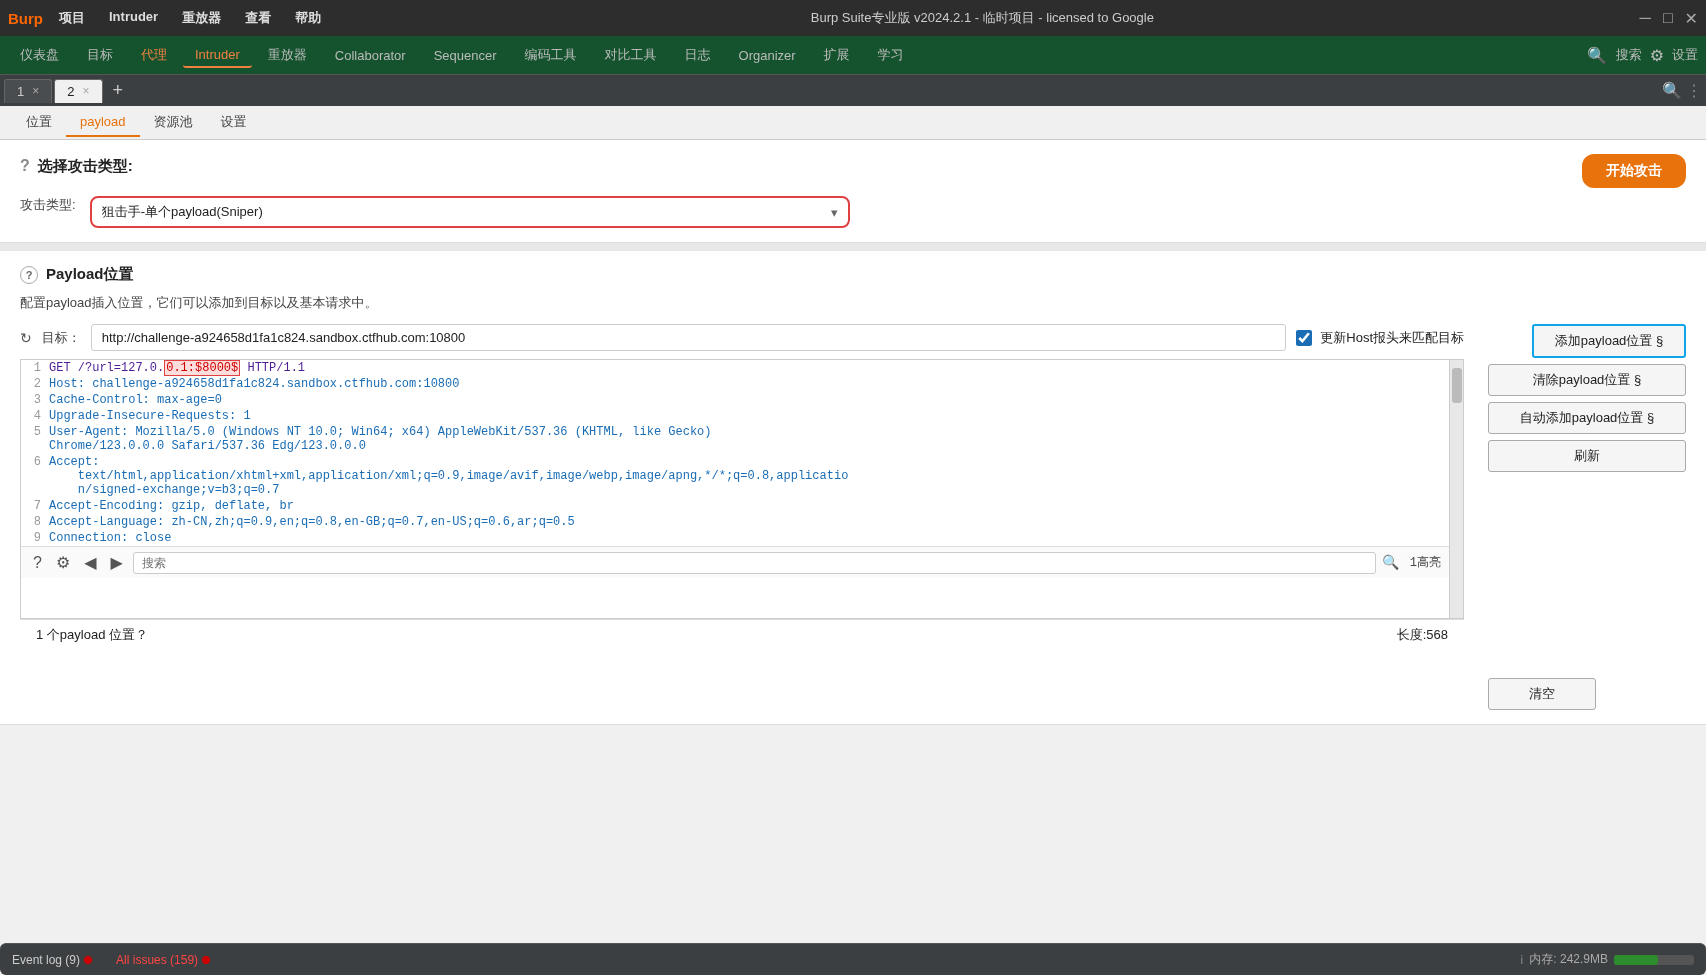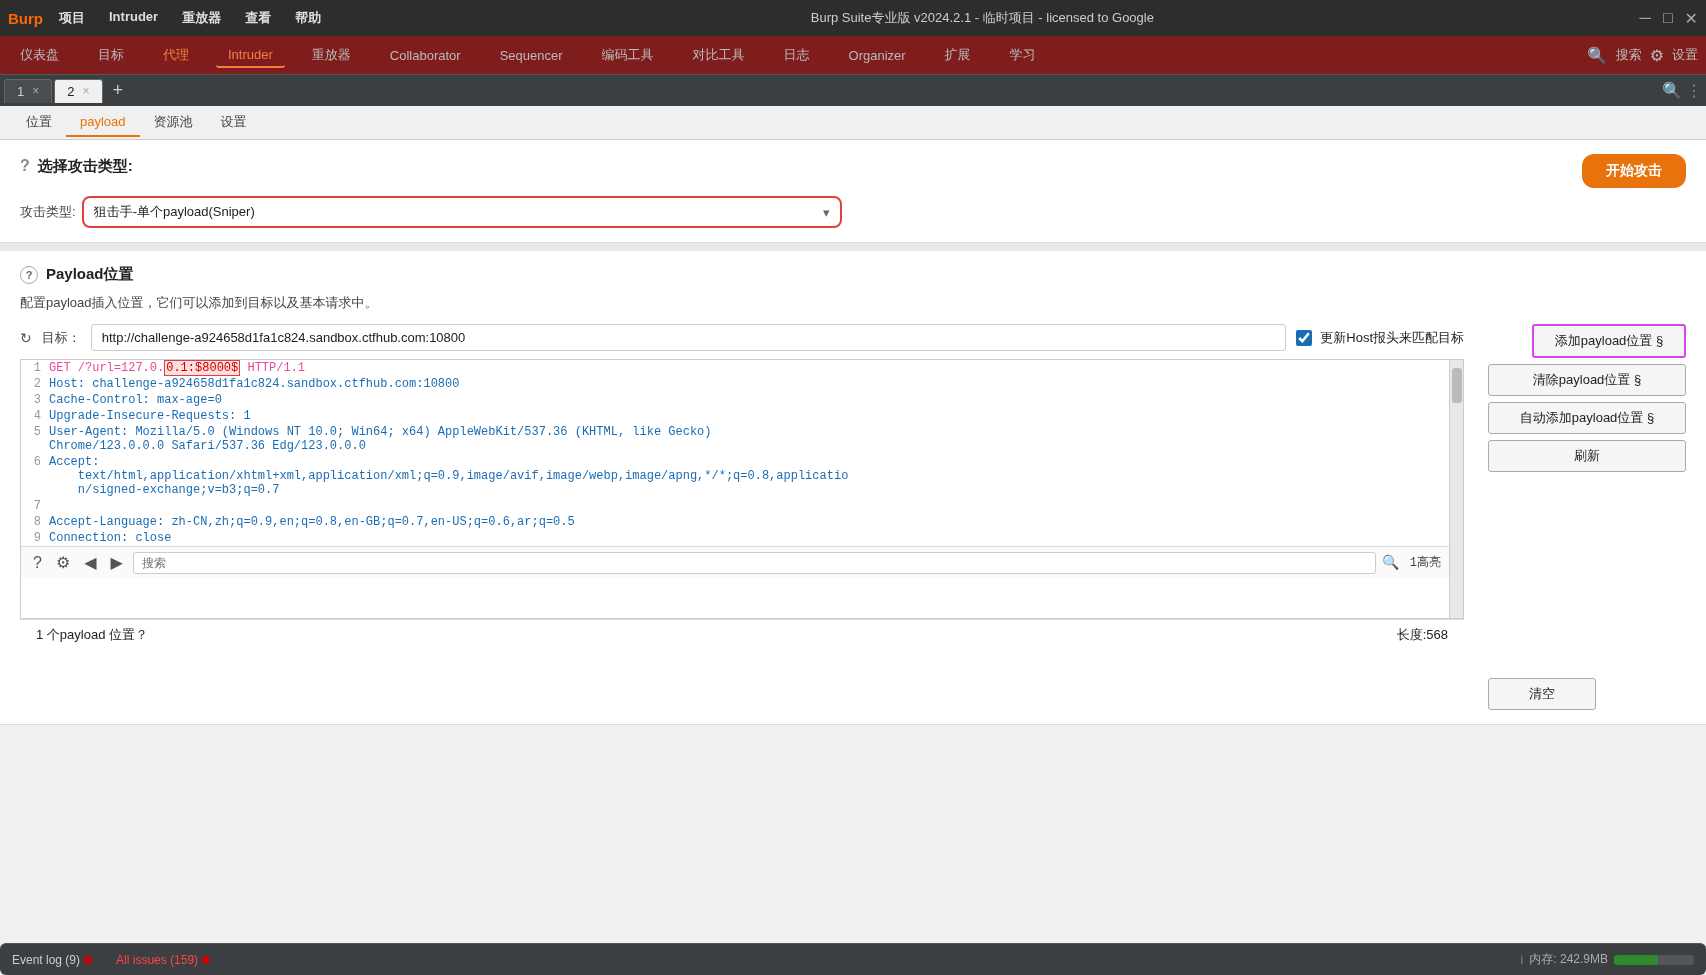--- a/index.html
+++ b/index.html
@@ -8,21 +8,21 @@
     
     .titlebar { background: #2d2d2d; color: #ccc; display: flex; align-items: center; height: 36px; padding: 0 8px; }
     .titlebar-logo { color: #ff6600; font-weight: bold; font-size: 15px; margin-right: 12px; }
     .titlebar-menu { display: flex; gap: 16px; font-size: 13px; color: #ddd; font-weight: bold; }
     .titlebar-menu span { cursor: pointer; padding: 2px 4px; }
     .titlebar-title { flex: 1; text-align: center; font-size: 13px; color: #ccc; }
     .titlebar-controls { display: flex; gap: 12px; }
     .titlebar-controls span { cursor: pointer; color: #aaa; font-size: 16px; }
 
     
-    .navbar { background: #7f1d1d; display: flex; align-items: center; height: 38px; padding: 0 8px; gap: 15px; }
+    .navbar { background: #14532d; display: flex; align-items: center; height: 38px; padding: 0 8px; gap: 4px; }
     .navbar-item { color: #bbb; padding: 4px 12px; cursor: pointer; font-size: 13px; border-radius: 3px; }
     .navbar-item.active { color: #f08040; }
     .navbar-item.intruder-active { color: #f08040; border-bottom: 2px solid #f08040; }
     .navbar-right { margin-left: auto; display: flex; align-items: center; gap: 8px; }
     .navbar-search { color: #bbb; font-size: 16px; cursor: pointer; }
     .navbar-gear { color: #bbb; font-size: 16px; cursor: pointer; }
     .navbar-settings { color: #bbb; font-size: 13px; cursor: pointer; }
 
     
     .tabstrip { background: #3c3f41; display: flex; align-items: center; height: 32px; padding: 0 4px; border-top: 1px solid #555; }
@@ -38,21 +38,21 @@
     .subtab { padding: 6px 14px; font-size: 13px; cursor: pointer; color: #444; border-bottom: 2px solid transparent; }
     .subtab.active { color: #e8720c; border-bottom: 2px solid #e8720c; font-weight: 500; }
 
     
     .main { background: #f5f5f5; padding: 0; }
 
     
     .section { background: #fff; margin: 0; padding: 14px 20px; border-bottom: 1px solid #ddd; }
     .section-title { display: flex; align-items: center; gap: 8px; font-size: 15px; font-weight: bold; margin-bottom: 10px; }
     .section-title .help-icon { color: #888; font-size: 16px; cursor: pointer; }
-    .section-row { display: flex; align-items: center; gap: 6px; }
+    .section-row { display: flex; align-items: flex-start; gap: 14px; }
     .section-label { color: #444; font-size: 13px; }
 
     
     .attack-type-select { width: 280px; border: 2px solid #e04040; border-radius: 8px; padding: 5px 10px; font-size: 13px; background: #fff; color: #222; display: flex; align-items: center; justify-content: space-between; cursor: pointer; }
     .attack-type-select .chevron { color: #666; }
 
     
     .start-attack-btn { background: #e8720c; color: #fff; font-size: 14px; font-weight: bold; padding: 8px 24px; border: none; border-radius: 12px; cursor: pointer; }
 
     
@@ -60,29 +60,29 @@
     .payload-desc { color: #444; font-size: 13px; margin-bottom: 12px; }
 
     
     .target-row { display: flex; align-items: center; gap: 10px; margin-bottom: 8px; }
     .target-label { color: #444; font-size: 13px; }
     .target-input { flex: 1; border: 1px solid #ccc; border-radius: 3px; padding: 5px 10px; font-size: 13px; color: #222; background: #fff; max-width: 780px; }
     .update-host-row { display: flex; align-items: center; gap: 8px; }
     .update-host-cb { width: 16px; height: 16px; accent-color: #1a6db5; }
     .update-host-label { font-size: 13px; color: #222; }
     .payload-btn { border: 1px solid #aaa; background: #f5f5f5; padding: 6px 14px; font-size: 13px; cursor: pointer; border-radius: 3px; text-align: center; color: #222; }
-    .payload-btn.highlight { border: 2px solid #d946ef; margin-left: 44px; }
+    .payload-btn.highlight { border: 2px solid #0ea5e9; margin-left: 44px; }
     .clear-btn { border: 1px solid #aaa; background: #f5f5f5; padding: 6px 40px; font-size: 13px; cursor: pointer; border-radius: 3px; text-align: center; color: #222; }
 
     
     .code-line { display: flex; padding: 1px 0; }
     .line-num { width: 28px; min-width: 28px; color: #999; text-align: right; padding-right: 8px; font-size: 12px; user-select: none; }
     .line-content { flex: 1; color: #1a6db5; white-space: pre-wrap; word-break: break-all; font-size: 12px; }
     .line-content .highlight-red { background: #ffdddd; border: 1px solid #e04040; color: #cc0000; padding: 0 1px; }
-    .line-content .normal-text { color: #ec4899; }
+    .line-content .normal-text { color: #4c1d95; }
 
     
     .editor-toolbar { display: flex; align-items: center; gap: 6px; padding: 4px 8px; border-top: 1px solid #ddd; background: #fafafa; }
     .toolbar-btn { border: none; background: none; cursor: pointer; color: #555; font-size: 16px; padding: 2px 4px; }
     .toolbar-search { flex: 1; border: 1px solid #ccc; border-radius: 3px; padding: 3px 8px; font-size: 12px; }
     .toolbar-search-icon { color: #888; font-size: 14px; }
     .highlight-count { font-size: 12px; color: #444; margin-left: 4px; }
 
     
     .bottom-status { background: #fff; border-top: 1px solid #ddd; display: flex; align-items: center; padding: 6px 16px; justify-content: space-between; }
@@ -234,20 +234,21 @@
               <span class="line-content">User-Agent: Mozilla/5.0 (Windows NT 10.0; Win64; x64) AppleWebKit/537.36 (KHTML, like Gecko)<br>Chrome/123.0.0.0 Safari/537.36 Edg/123.0.0.0</span>
             </div>
 
             <div class="code-line">
               <span class="line-num">6</span>
               <span class="line-content">Accept:<br>&nbsp;&nbsp;&nbsp;&nbsp;text/html,application/xhtml+xml,application/xml;q=0.9,image/avif,image/webp,image/apng,*/*;q=0.8,applicatio<br>&nbsp;&nbsp;&nbsp;&nbsp;n/signed-exchange;v=b3;q=0.7</span>
             </div>
 
             <div class="code-line">
               <span class="line-num">7</span>
+              <span class="line-content">Accept-Encoding: gzip, deflate, br</span>
             </div>
 
             <div class="code-line">
               <span class="line-num">8</span>
               <span class="line-content">Accept-Language: zh-CN,zh;q=0.9,en;q=0.8,en-GB;q=0.7,en-US;q=0.6,ar;q=0.5</span>
             </div>
 
             <div class="code-line">
               <span class="line-num">9</span>
               <span class="line-content">Connection: close</span>

